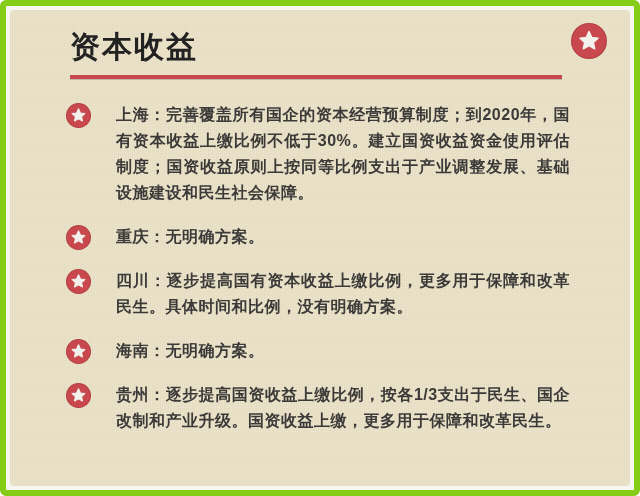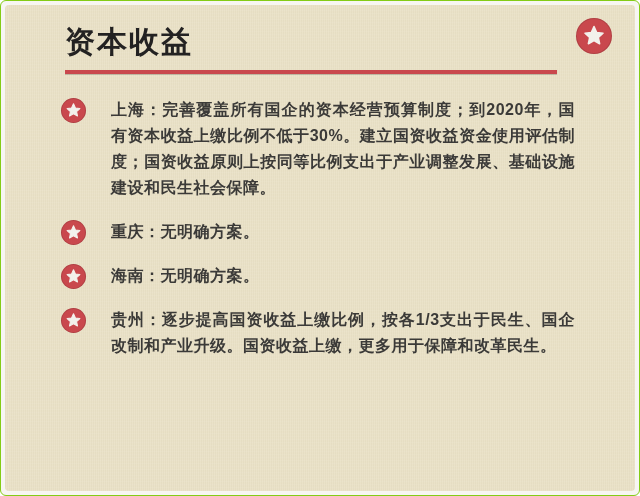--- a/index.html
+++ b/index.html
@@ -7,21 +7,21 @@
     padding: 0;
     width: 640px;
     height: 496px;
     font-family: "Liberation Sans", "DejaVu Sans", sans-serif;
     background: #ffffff;
   }
   .page {
     box-sizing: border-box;
     width: 640px;
     height: 496px;
-    border: 1px solid #84cc16;
+    border: 6px solid #84cc16;
     background: #f7f6f2;
     padding: 4px;
     border-radius: 6px;
   }
   .card {
     position: relative;
     box-sizing: border-box;
     width: 100%;
     height: 100%;
     border-radius: 4px;
@@ -137,20 +137,28 @@
 
       <div class="item">
         <span class="bullet">
           <svg viewBox="0 0 24 24" aria-hidden="true">
               <path d="M12 2.6l2.7 5.9 6.3.7-4.7 4.3 1.3 6.2L12 16.5l-5.6 3.2 1.3-6.2L3 9.2l6.3-.7z" fill="#f3f1ec" stroke="#f3f1ec" stroke-width="1.6" stroke-linejoin="round"></path>
             </svg>
         </span>
         <p class="item-text"><span>重庆</span><span>：</span><span>无明确方案。</span></p>
       </div>
 
+      <div class="item">
+        <span class="bullet">
+          <svg viewBox="0 0 24 24" aria-hidden="true">
+              <path d="M12 2.6l2.7 5.9 6.3.7-4.7 4.3 1.3 6.2L12 16.5l-5.6 3.2 1.3-6.2L3 9.2l6.3-.7z" fill="#f3f1ec" stroke="#f3f1ec" stroke-width="1.6" stroke-linejoin="round"></path>
+            </svg>
+        </span>
+        <p class="item-text"><span>四川</span><span>：</span><span>逐步提高国有资本收益上缴比例，更多用于保障和改革民生。具体时间和比例，没有明确方案。</span></p>
+      </div>
 
       <div class="item">
         <span class="bullet">
           <svg viewBox="0 0 24 24" aria-hidden="true">
               <path d="M12 2.6l2.7 5.9 6.3.7-4.7 4.3 1.3 6.2L12 16.5l-5.6 3.2 1.3-6.2L3 9.2l6.3-.7z" fill="#f3f1ec" stroke="#f3f1ec" stroke-width="1.6" stroke-linejoin="round"></path>
             </svg>
         </span>
         <p class="item-text"><span>海南</span><span>：</span><span>无明确方案。</span></p>
       </div>
 

